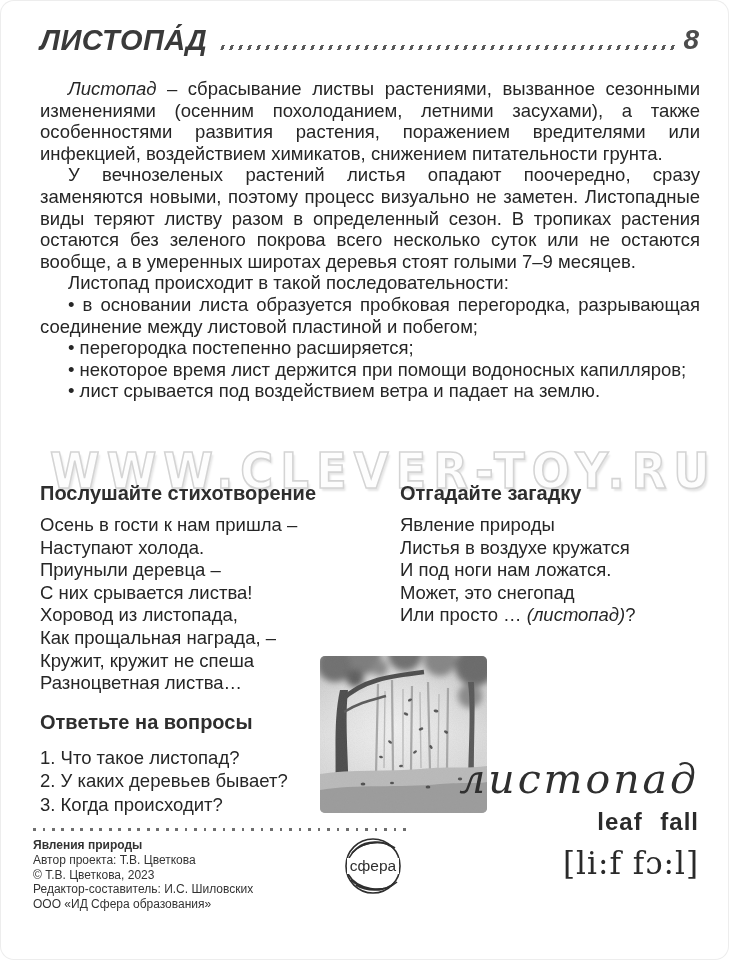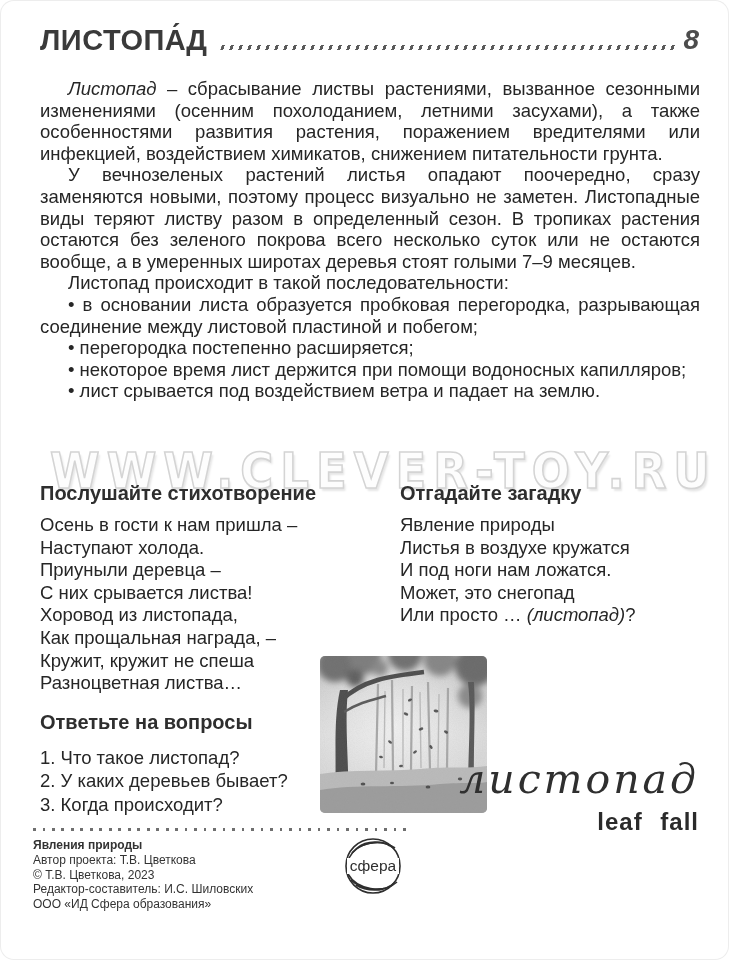--- a/index.html
+++ b/index.html
@@ -3,21 +3,21 @@
 <meta charset="utf-8">
 <style>
   html,body{margin:0;padding:0;background:#ffffff;}
   .page{
     position:relative;width:729px;height:960px;background:#ffffff;overflow:hidden;
     font-family:"Liberation Sans",sans-serif;color:#2b2b2b;
     border-radius:14px;box-shadow:inset 0 0 0 1px #ededed;
   }
   
   .title-row{position:absolute;top:24px;left:40px;right:30px;display:flex;align-items:flex-end;}
-  .doc-title{font-size:29px;font-weight:bold;color:#3a3a3a;letter-spacing:.5px;white-space:nowrap;}
+  .doc-title{font-size:29px;font-weight:bold;font-style:italic;color:#3a3a3a;letter-spacing:.5px;white-space:nowrap;}
   .leader{flex:1;height:5px;margin:0 8px 7px 14px;transform:skewX(-18deg);
     background:repeating-linear-gradient(90deg,#5b5b5b 0 3px,transparent 3px 9px);}
   .page-num{font-size:28px;font-style:italic;font-weight:bold;color:#4c4c4c;padding-bottom:1px;}
   
   .body-text{position:absolute;top:78px;left:40px;width:660px;font-size:18.5px;line-height:21.6px;text-align:justify;color:#262626;}
   .body-text p{margin:0;text-indent:28px;}
   .italic{font-style:italic;}
   
   .watermark{
     position:absolute;top:444px;left:50px;width:660px;z-index:0;
@@ -204,15 +204,16 @@
       <text x="30" y="35" text-anchor="middle" font-family="Liberation Sans, sans-serif" font-size="15.5" fill="#2e2e2e">сфера</text>
       <g fill="none" stroke="#2e2e2e" stroke-width="1.6">
         <path d="M3.5,27 L56.5,27 M3,33 L57,33" stroke-width="0"></path>
       </g>
     </svg>
   </div>
 
   <div class="translation">
     <div class="tr-ru">листопад</div>
     <div class="tr-en">leaf  fall</div>
+    <div class="tr-ipa">[li:f fɔ:l]</div>
   </div>
 
 </div>
 
 </body></html>

